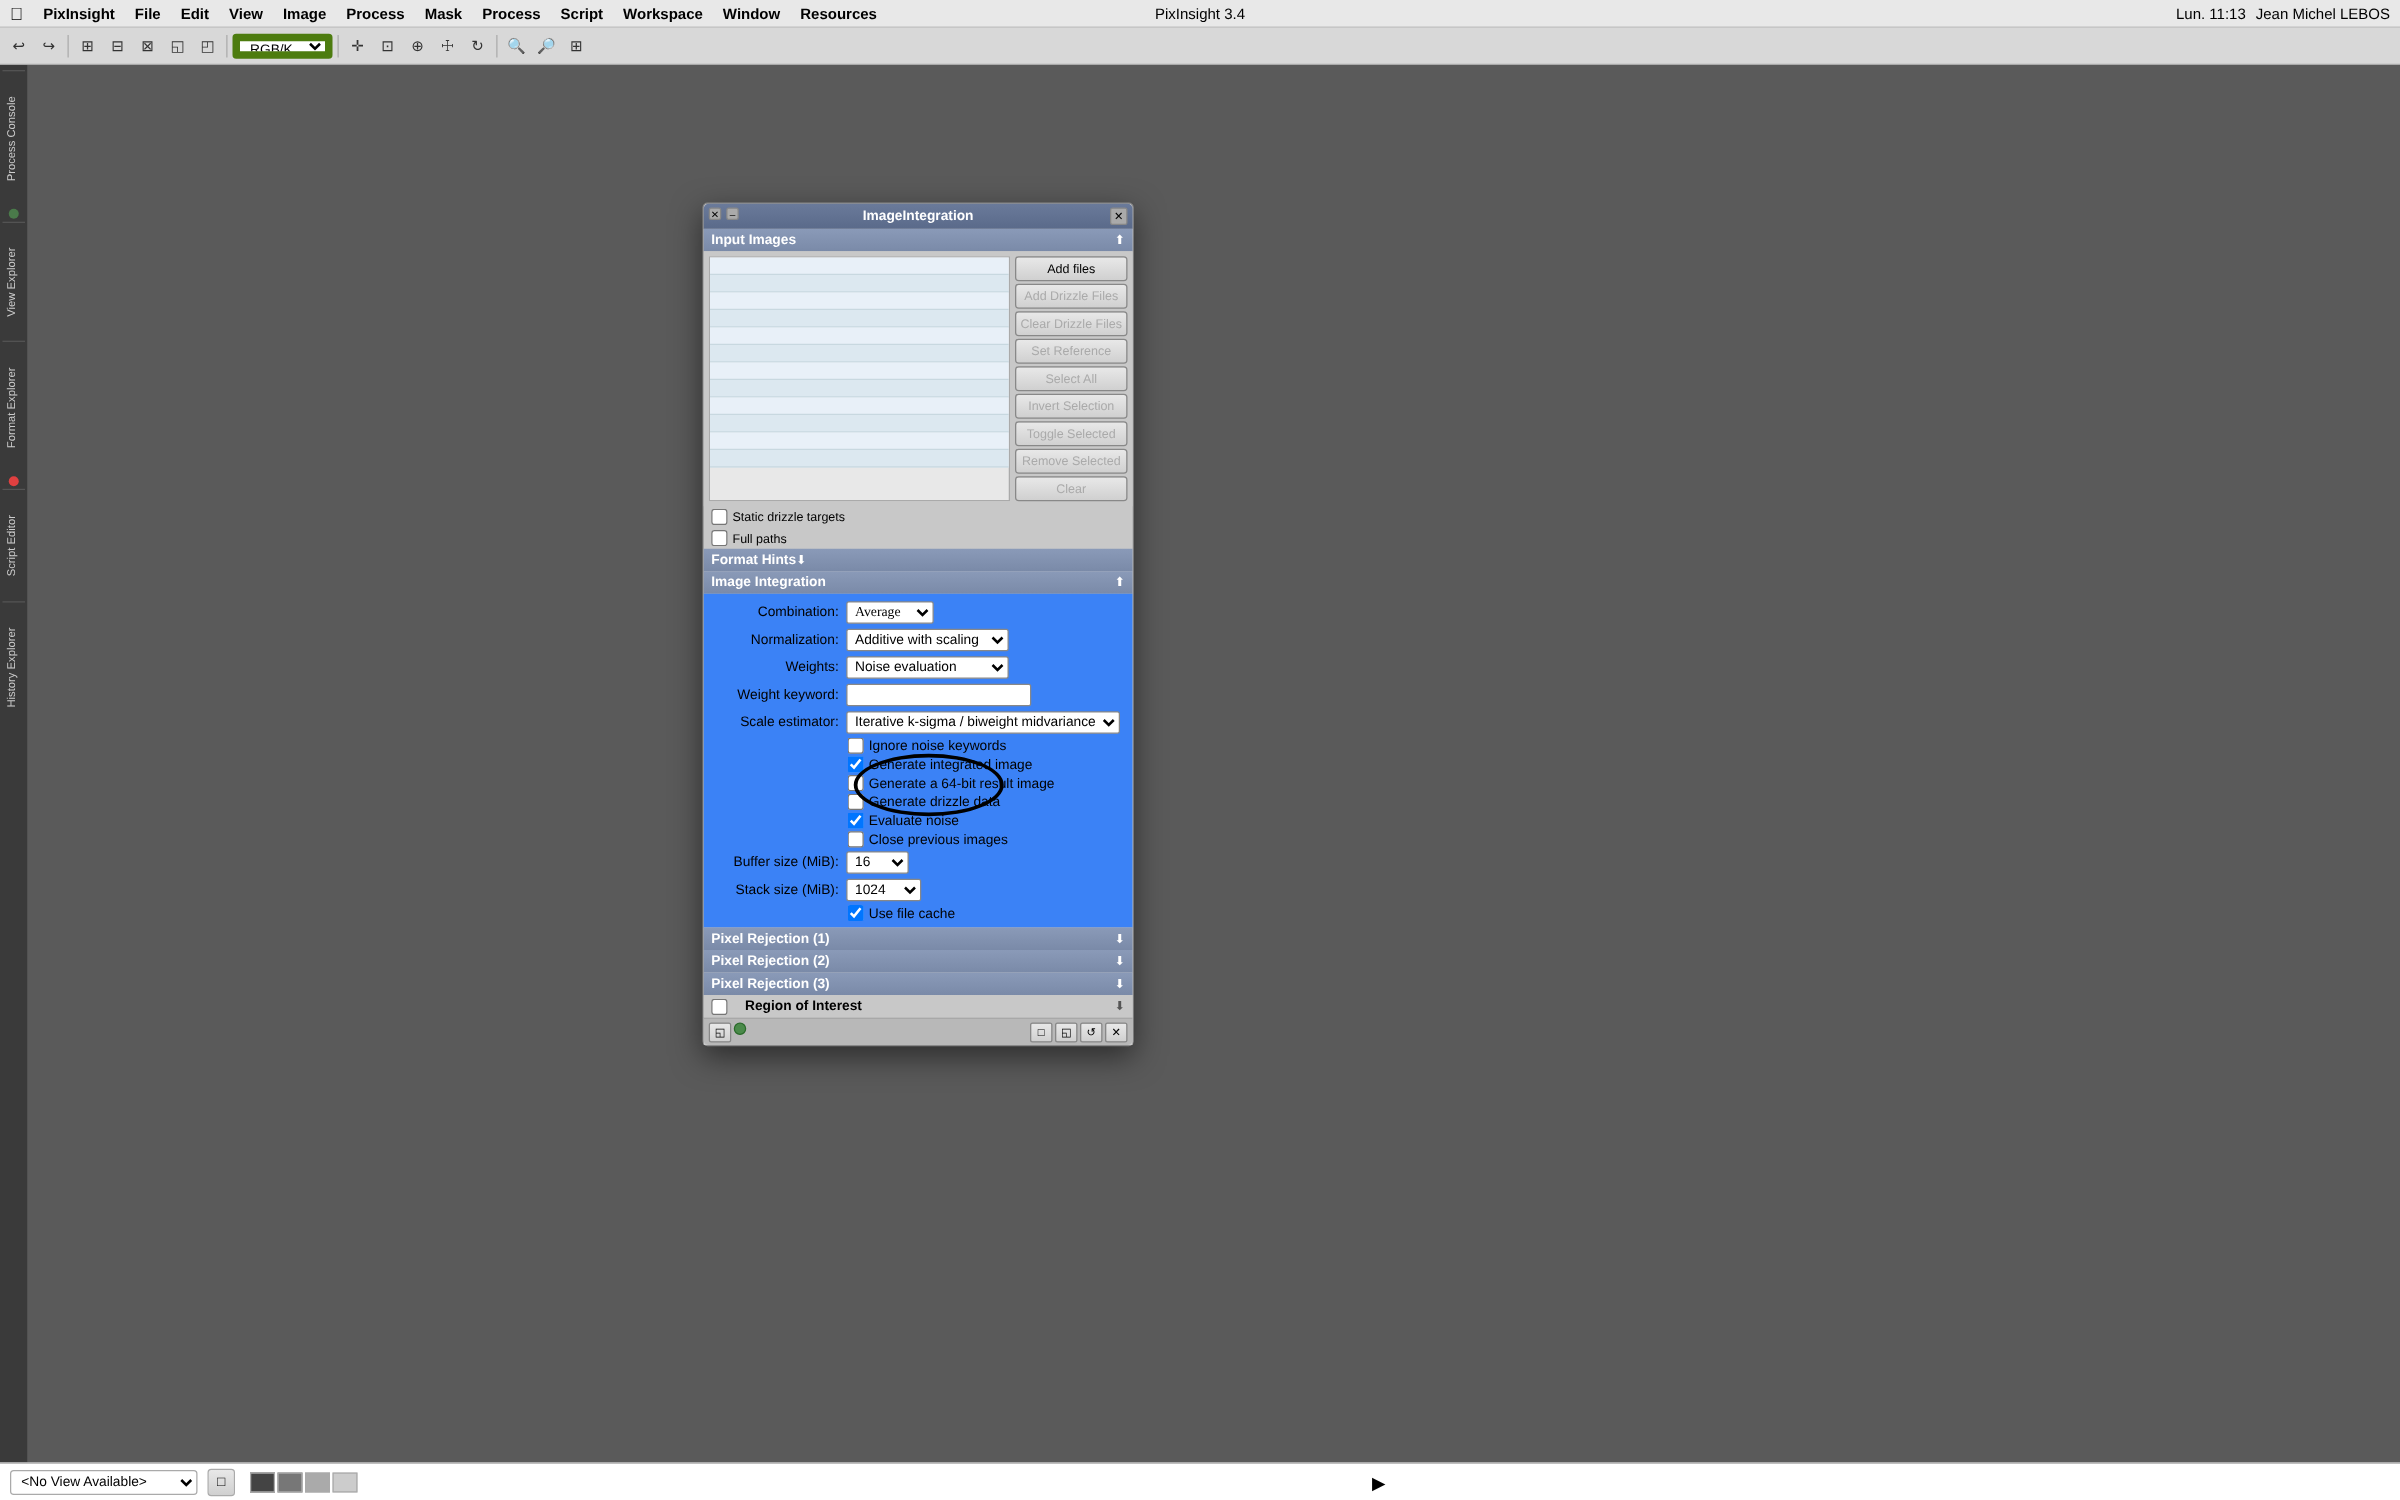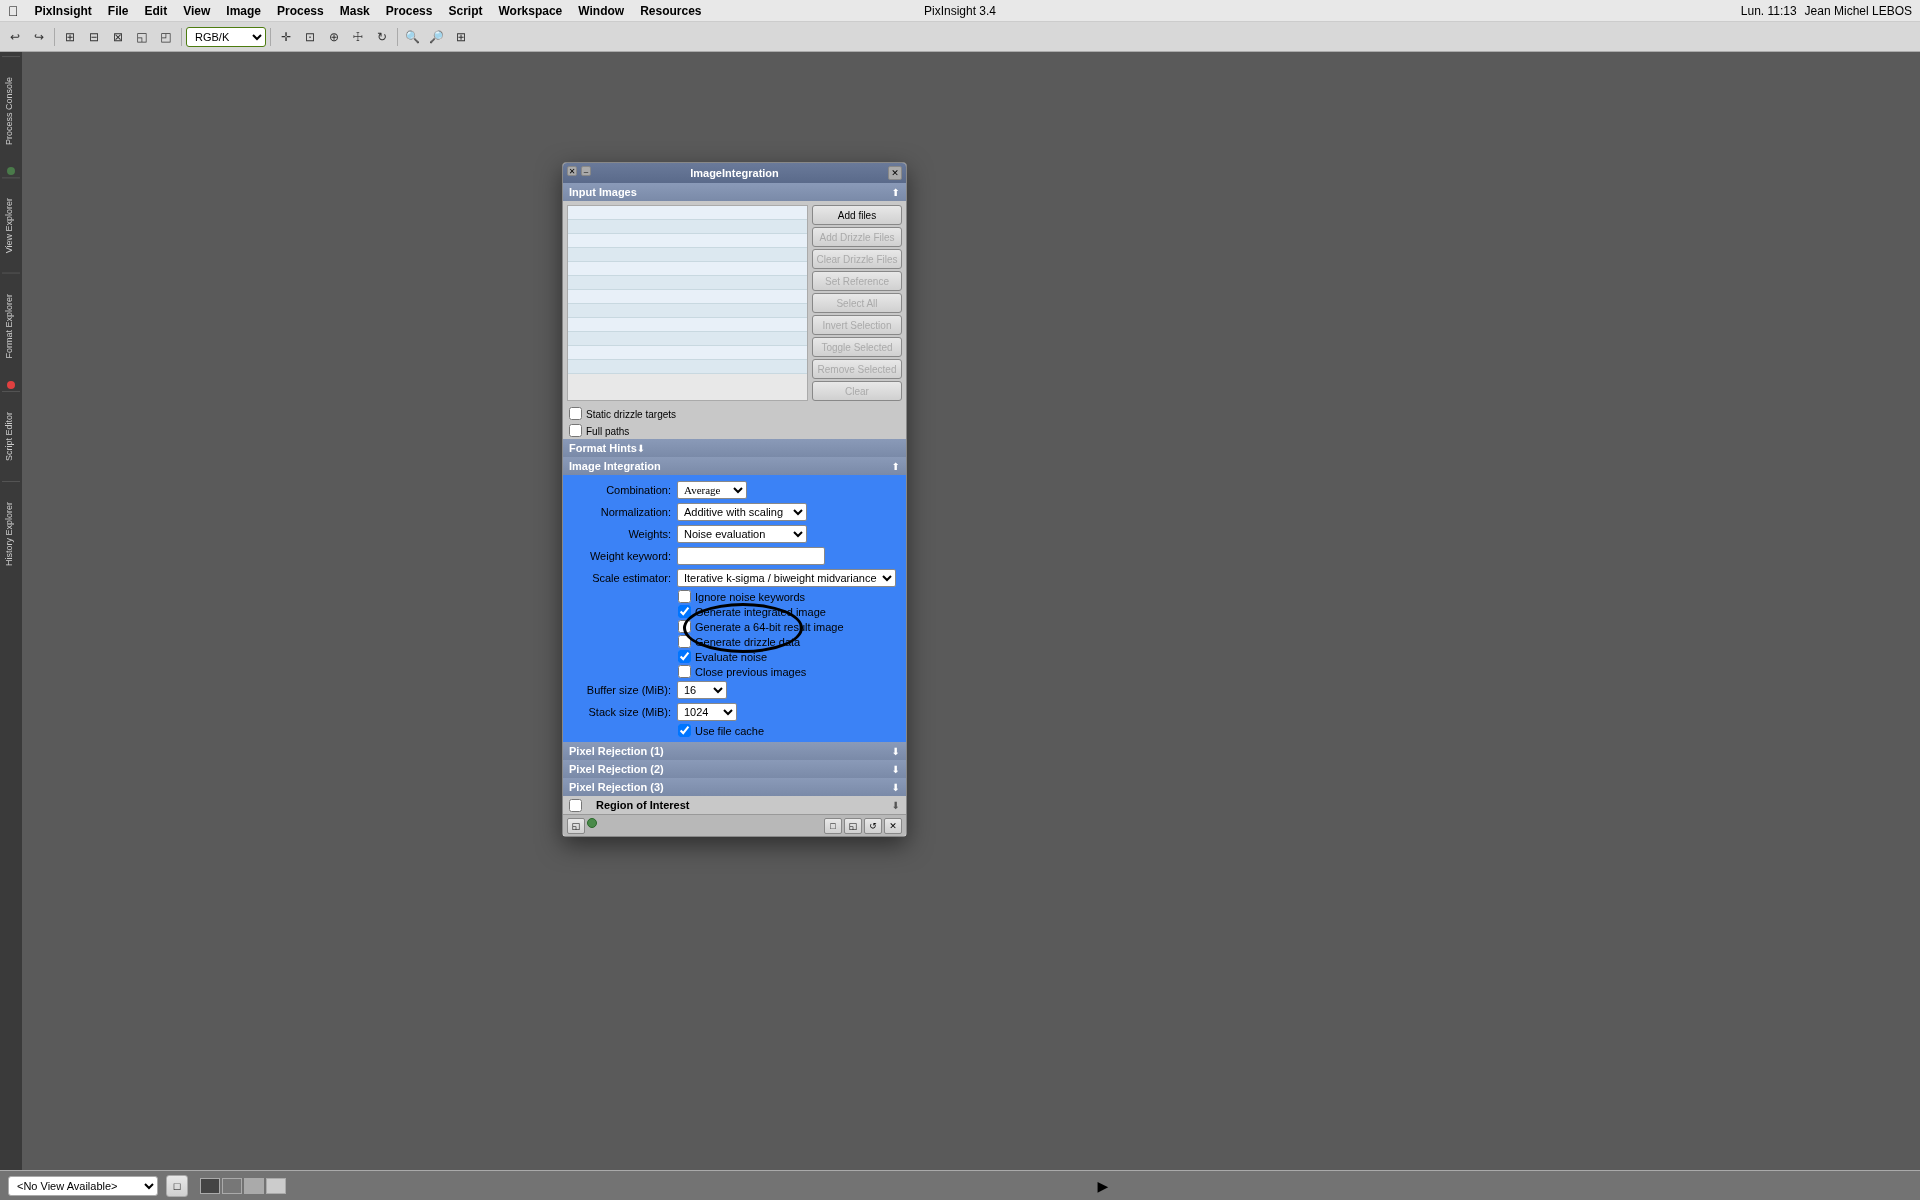--- a/index.html
+++ b/index.html
@@ -70,21 +70,21 @@
       cursor: pointer;
       display: flex; align-items: center; justify-content: center;
       font-size: 12px;
       color: #333;
       border-radius: 3px;
     }
     .toolbar-separator { width: 1px; height: 18px; background: #aaa; margin: 0 2px; }
     .toolbar-dropdown {
       height: 20px;
       background: #fff;
-      border: 1px solid #4d7c0f;
+      border: 6px solid #4d7c0f;
       border-radius: 3px;
       font-size: 11px;
       padding: 0 4px;
       min-width: 80px;
     }
 
     
     .left-sidebar {
       position: absolute;
       top: 52px; left: 0;
@@ -351,21 +351,21 @@
       border-radius: 50%;
       background: #4a8a4a;
       border: 1px solid #2a6a2a;
     }
 
     
     .statusbar {
       position: absolute;
       bottom: 0; left: 0; right: 0;
       height: 30px;
-      background: #737373;
+      background: #ffffff;
       border-top: 1px solid #aaa;
       display: flex;
       align-items: center;
       padding: 0 8px;
       gap: 8px;
     }
     .statusbar-dropdown {
       height: 20px;
       background: #fff;
       border: 1px solid #aaa;

